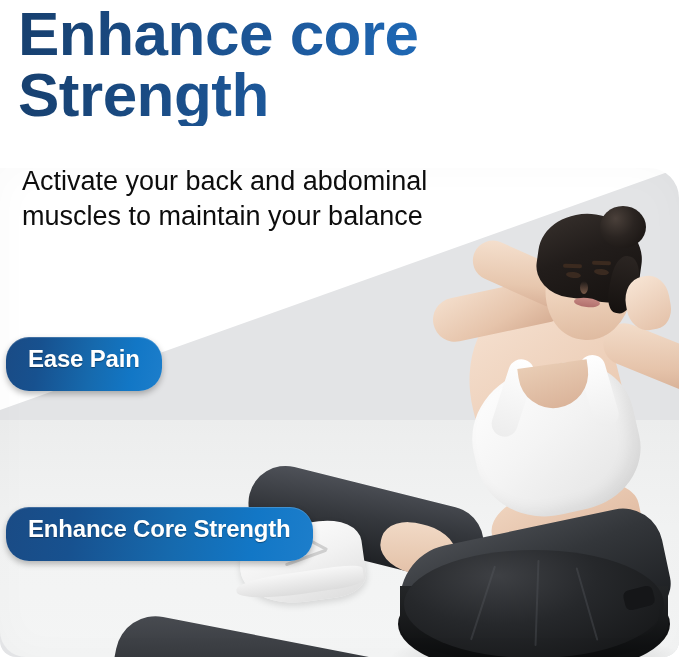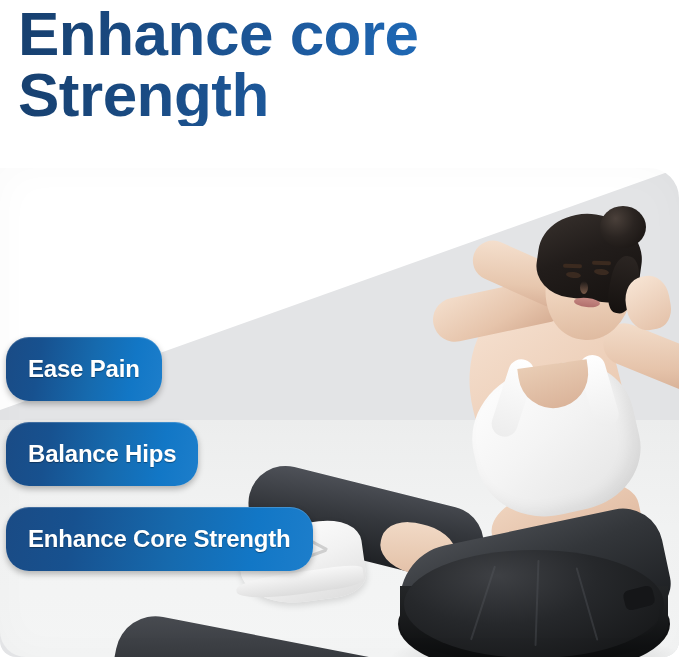--- a/index.html
+++ b/index.html
@@ -43,23 +43,23 @@
 
   
   .subtitle{
     position:absolute;left:22px;top:164px;width:520px;
     font-size:27px;line-height:1.28;color:#0d0d0d;font-weight:normal;
     white-space:pre-line;
   }
 
   
   .pill{
-    position:absolute;height:64px;border-radius:23px;
+    position:absolute;height:44px;border-radius:23px;
     display:flex;align-items:center;
-    padding:0 22px 0 22px;
+    padding:0 22px 10px 22px;
     background:linear-gradient(100deg,#1a4b85 0%,#17518f 22%,#166aae 55%,#1277c6 80%,#1d7ecb 100%);
     box-shadow:0 3px 6px rgba(0,0,0,.28), inset 0 1px 0 rgba(255,255,255,.18);
     color:#ffffff;font-weight:bold;font-size:24px;letter-spacing:-.2px;
     white-space:nowrap;
     justify-content:flex-end;
   }
   .pill span{
     display:block;
     text-shadow:0 1px 1px rgba(0,0,0,.35);
   }
@@ -276,24 +276,23 @@
     <div class="eye-r"></div>
     <div class="nose"></div>
     <div class="lips"></div>
     <div class="hand-r"></div>
   </div>
 
   <div class="panel-shadow"></div>
 
   <div class="headline">Enhance core
 Strength</div>
+  <div class="subtitle">Activate your back and abdominal
+muscles to maintain your balance</div>
 
   <div class="pill p1">
     <span>Ease Pain</span>
-  </div>
-  <div class="pill p2">
-    <span>Balance Hips</span>
   </div>
   <div class="pill p3">
     <span>Enhance Core Strength</span>
   </div>
 
 </div>
 
 </body></html>

